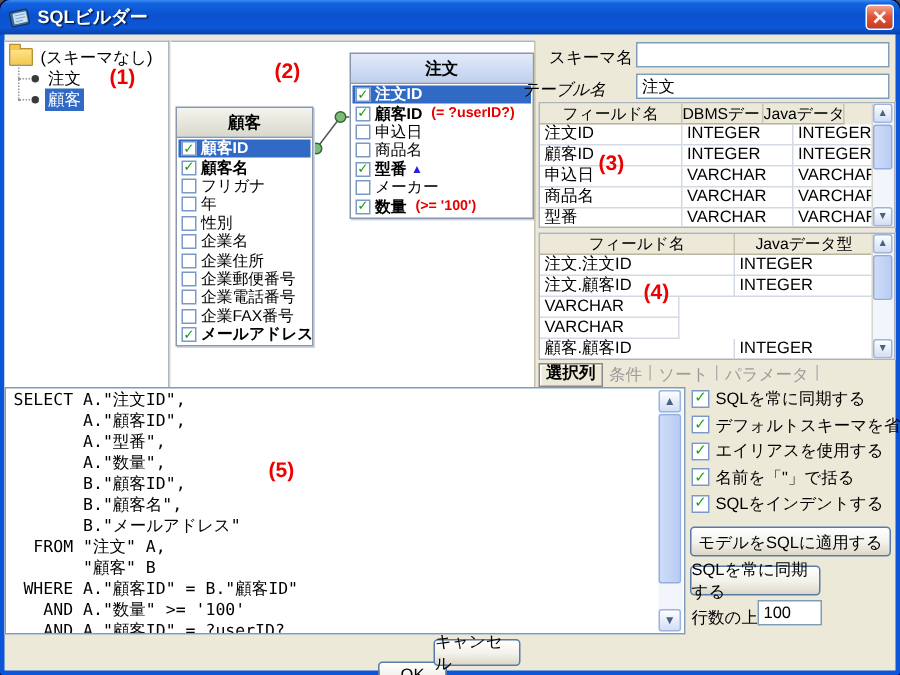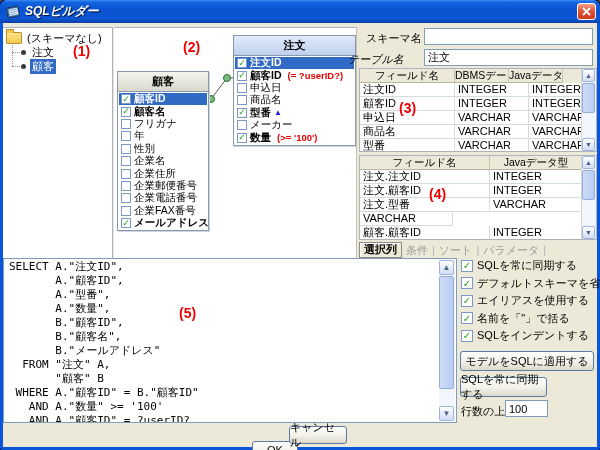--- a/index.html
+++ b/index.html
@@ -7,21 +7,21 @@
     position:relative;width:600px;height:450px;
     font-family:"Liberation Sans","DejaVu Sans",sans-serif;
     background:#0b55d8;border-radius:7px 7px 2px 2px;overflow:hidden;
     box-shadow:0 0 0 1px #003;
   }
   .titlebar{
     position:absolute;left:0;top:0;width:600px;height:23px;
     background:linear-gradient(180deg,#3b8df2 0%,#1263e0 10%,#0a51cf 45%,#0d57d6 80%,#0a3fa8 100%);
     display:flex;align-items:center;gap:4px;padding-left:5px;box-sizing:border-box;
   }
-  .title-text{color:#fff;font-weight:bold;font-size:12px;text-shadow:1px 1px 1px #013;font-style:italic;}
+  .title-text{color:#fff;font-weight:bold;font-size:12px;text-shadow:1px 1px 1px #013;}
   .app-icon{width:16px;height:15px;display:inline-block;}
   .close-btn{
     position:absolute;right:4px;top:3px;width:19px;height:17px;border-radius:3px;
     background:linear-gradient(180deg,#f5a38e 0%,#e0553a 45%,#cc3a1e 100%);
     border:1px solid #fff;box-sizing:border-box;display:flex;align-items:center;justify-content:center;
   }
   .body-bg{position:absolute;left:3px;top:23px;width:594px;height:424px;background:#ece9d8;}
 
   
   .tree-pane{position:absolute;left:3px;top:27px;width:110px;height:231px;background:#fff;
@@ -67,21 +67,21 @@
   .grid-head .hc{border-right:1px solid #c8c4ae;border-bottom:1px solid #b9b5a0;box-sizing:border-box;text-align:center;font-size:10.5px;overflow:hidden;white-space:nowrap;}
   .grid-row{display:flex;height:14px;}
   .grid-row .c{border-right:1px solid #d4dae4;border-bottom:1px solid #d4dae4;box-sizing:border-box;padding-left:3px;overflow:hidden;white-space:nowrap;line-height:13px;}
   .vsb{position:absolute;top:0;right:0;width:14px;bottom:0;background:#f2f5fb;border-left:1px solid #d7d7cf;}
   .sb-btn{position:absolute;left:0;width:13px;height:13px;background:linear-gradient(#fdfefe,#d2ddf5);border:1px solid #9db4dd;border-radius:2px;box-sizing:border-box;color:#4d6185;font-size:7px;display:flex;align-items:center;justify-content:center;}
   .sb-up{top:0;}
   .sb-dn{bottom:0;}
   .sb-thumb{position:absolute;left:0;width:13px;background:linear-gradient(90deg,#cfdcf8,#b8ccf2);border:1px solid #93aede;border-radius:2px;box-sizing:border-box;}
 
   
-  .tabstrip{position:absolute;left:359px;top:242px;height:16px;display:flex;align-items:center;font-size:11px;gap:2px;}
+  .tabstrip{position:absolute;left:359px;top:242px;height:16px;display:flex;align-items:flex-start;font-size:11px;gap:2px;}
   .tab-active{border:1px solid #8a8a8a;background:#ece9d8;font-weight:bold;padding:0 4px;height:14px;line-height:13px;box-shadow:1px 1px 0 #fff inset;}
   .tab-idle{color:#9a9a9a;padding:0 2px;}
   .tab-sep{color:#b0b0b0;}
 
   
   .sql-pane{position:absolute;left:3px;top:258px;width:454px;height:165px;background:#fff;border:1px solid #7f9db9;box-sizing:border-box;overflow:hidden;}
   .sql-text{position:absolute;left:5px;top:1px;right:18px;bottom:0;font-family:"DejaVu Sans Mono","Liberation Mono",monospace;font-size:11px;line-height:14px;white-space:pre;overflow:hidden;}
   .sql-sb{position:absolute;top:1px;right:1px;width:16px;bottom:1px;background:#f2f5fb;}
   .sql-sb .sb-btn{width:15px;height:15px;font-size:8px;}
   .sql-sb .sb-thumb{width:15px;top:16px;height:113px;}
@@ -341,21 +341,20 @@
     <div id="grid4-rows">
         <div class="grid-row">
           <div class="c" style="width: 130px;">注文.注文ID</div>
           <div class="c" style="width: 93px;">INTEGER</div>
         </div>
         <div class="grid-row">
           <div class="c" style="width: 130px;">注文.顧客ID</div>
           <div class="c" style="width: 93px;">INTEGER</div>
         </div>
         <div class="grid-row">
-          <div class="c" style="width: 130px;">注文.型番</div>
           <div class="c" style="width: 93px;">VARCHAR</div>
         </div>
         <div class="grid-row">
           <div class="c" style="width: 93px;">VARCHAR</div>
         </div>
         <div class="grid-row">
           <div class="c" style="width: 130px;">顧客.顧客ID</div>
           <div class="c" style="width: 93px;">INTEGER</div>
         </div>
       </div>

